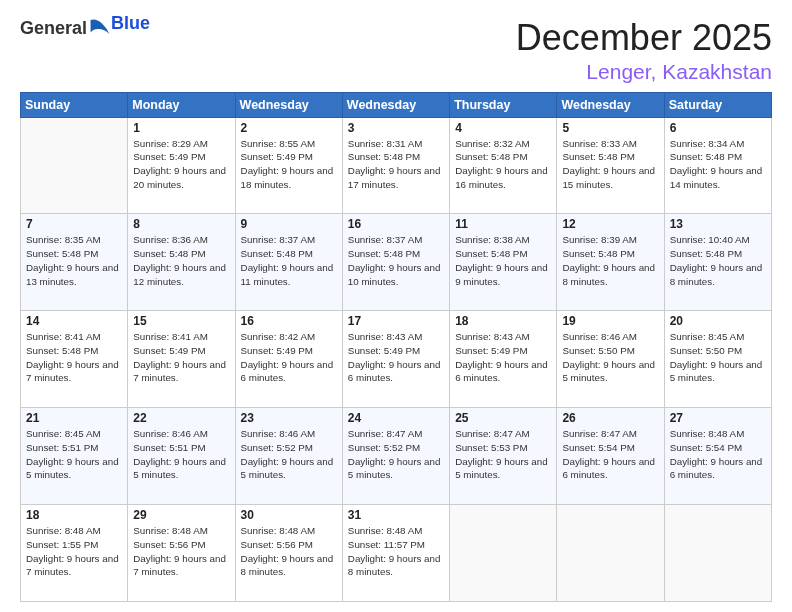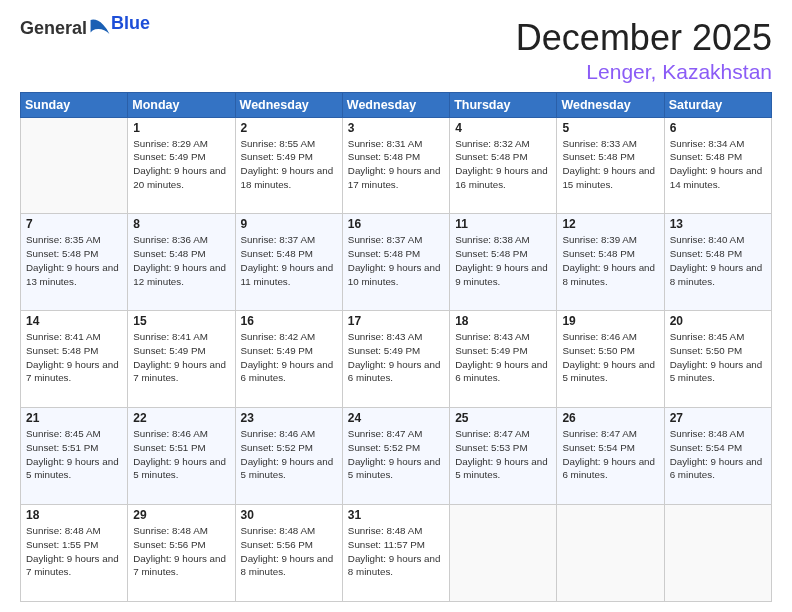--- a/index.html
+++ b/index.html
@@ -230,21 +230,21 @@
         <span class="day-number">12</span>
         <div class="day-info">
           <span>Sunrise: 8:39 AM</span><br>
           <span>Sunset: 5:48 PM</span><br>
           <span>Daylight: 9 hours and 8 minutes.</span>
         </div>
       </td>
           <td>
         <span class="day-number">13</span>
         <div class="day-info">
-          <span>Sunrise: 8:40 AM</span><br>
+          <span>Sunrise: 10:40 AM</span><br>
           <span>Sunset: 5:48 PM</span><br>
           <span>Daylight: 9 hours and 8 minutes.</span>
         </div>
       </td>
         </tr>
         <tr>
           <td>
         <span class="day-number">14</span>
         <div class="day-info">
           <span>Sunrise: 8:41 AM</span><br>

